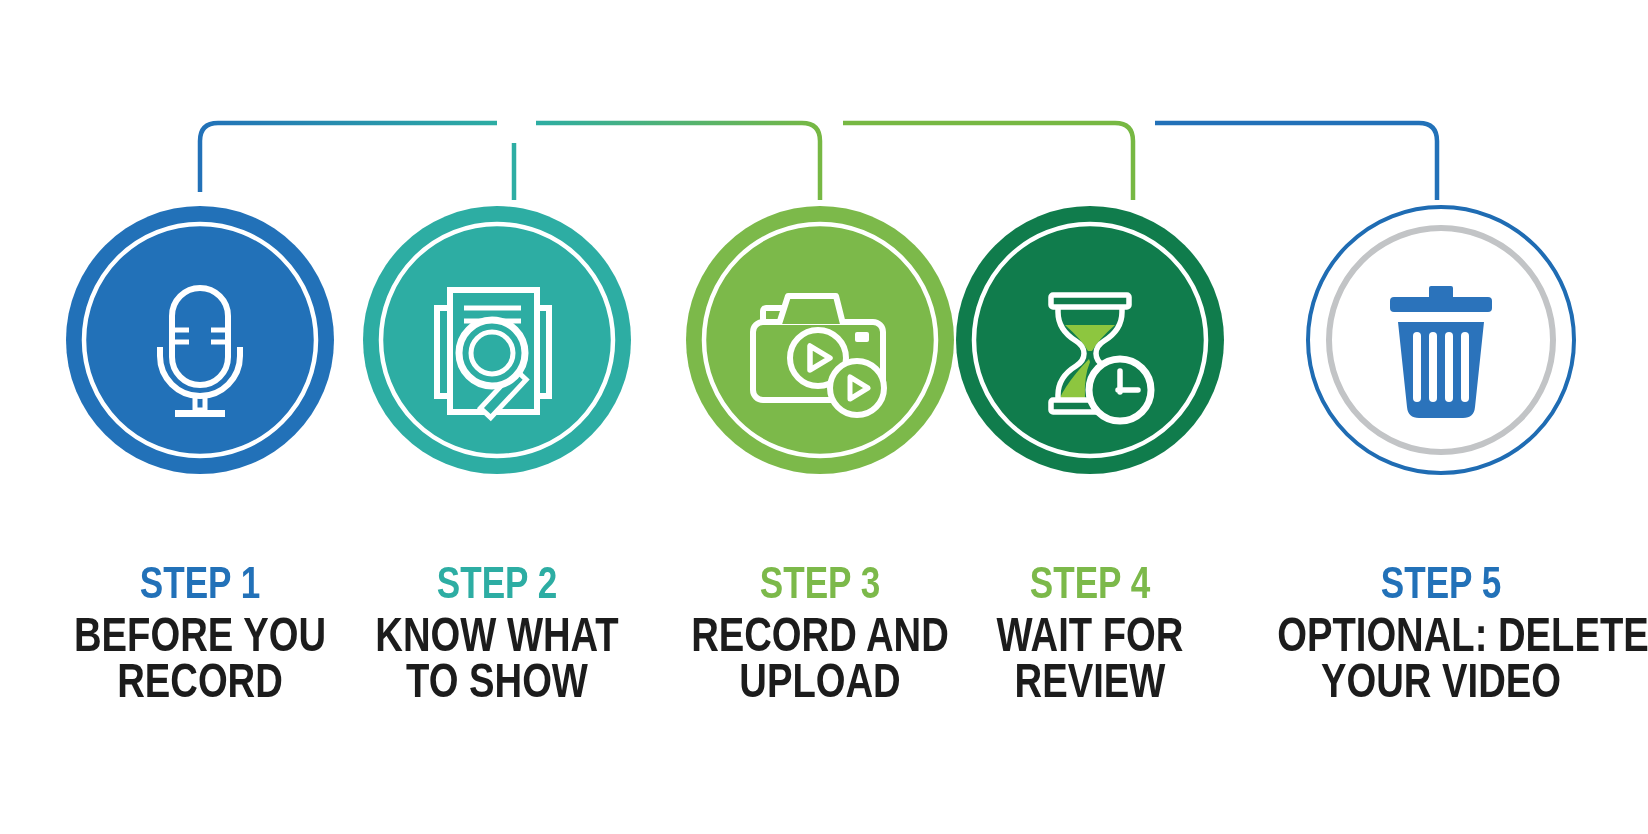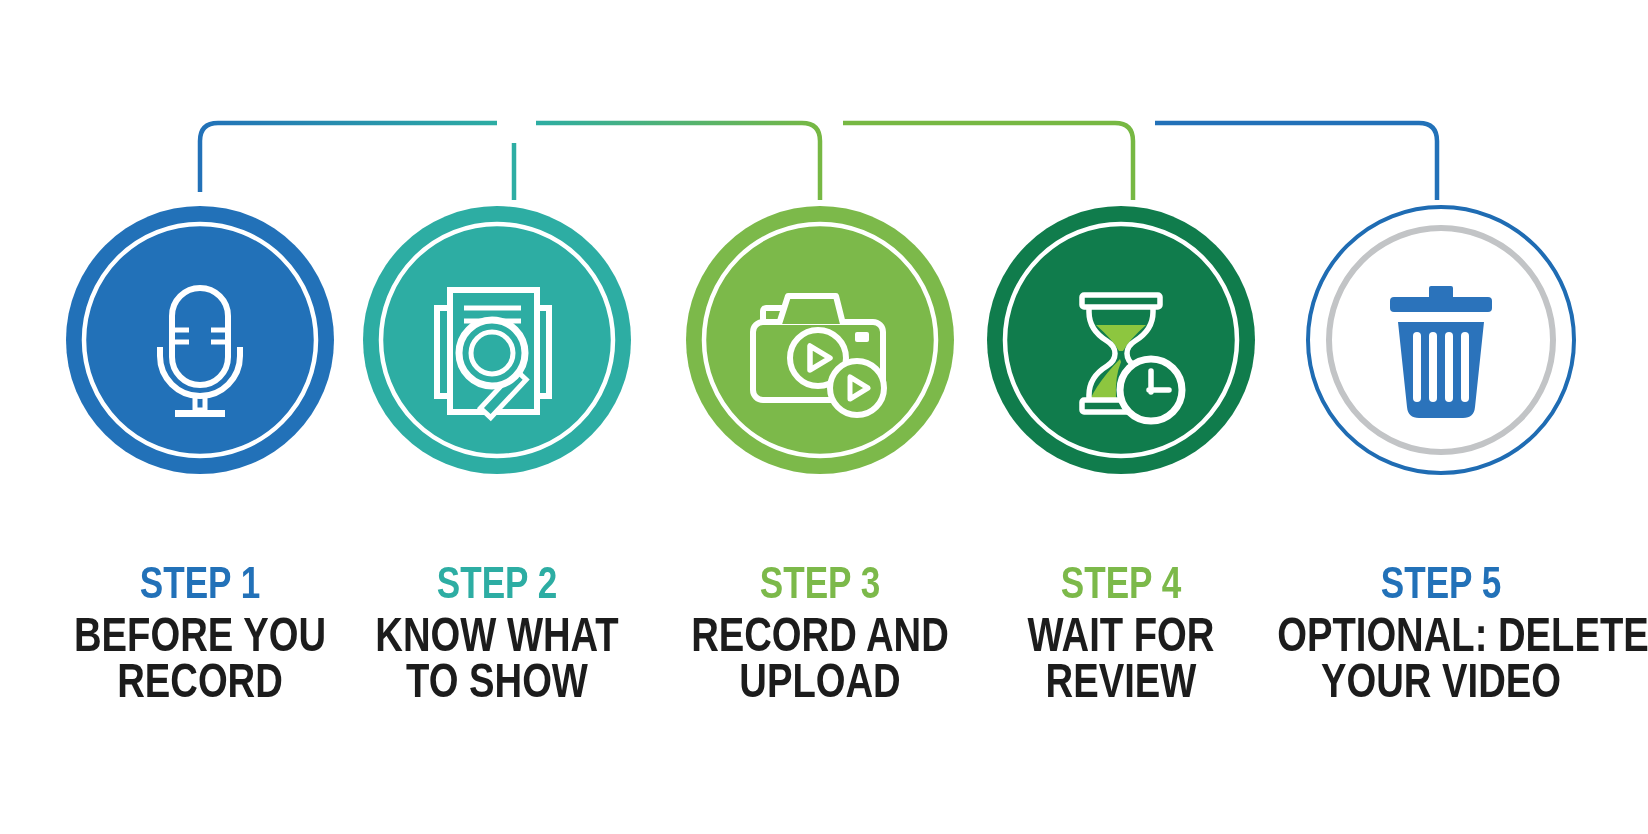--- a/index.html
+++ b/index.html
@@ -13,21 +13,21 @@
   .badge{display:block;margin:0 auto;}
   .step-label{
     margin-top:84px;font-size:45px;font-weight:bold;line-height:1;
     transform:scaleX(0.78);letter-spacing:0;
   }
   .step-title{
     margin-top:6px;font-size:49px;font-weight:bold;line-height:0.94;
     color:#1c1c1c;white-space:pre;transform:scaleX(0.78);
   }
   .pos-1{left:-10px;} .pos-2{left:287px;} .pos-3{left:610px;}
-  .pos-4{left:911px;} .pos-5{left:1231px;}
+  .pos-4{left:880px;} .pos-5{left:1231px;}
 </style>
 </head>
 <body>
 
 <div class="canvas">
 
   <svg class="connectors" width="1648" height="834" viewBox="0 0 1648 834">
     <defs>
       <linearGradient id="gradA" gradientUnits="userSpaceOnUse" x1="200" y1="0" x2="497" y2="0">
         <stop offset="0" stop-color="#2271b8"></stop>

